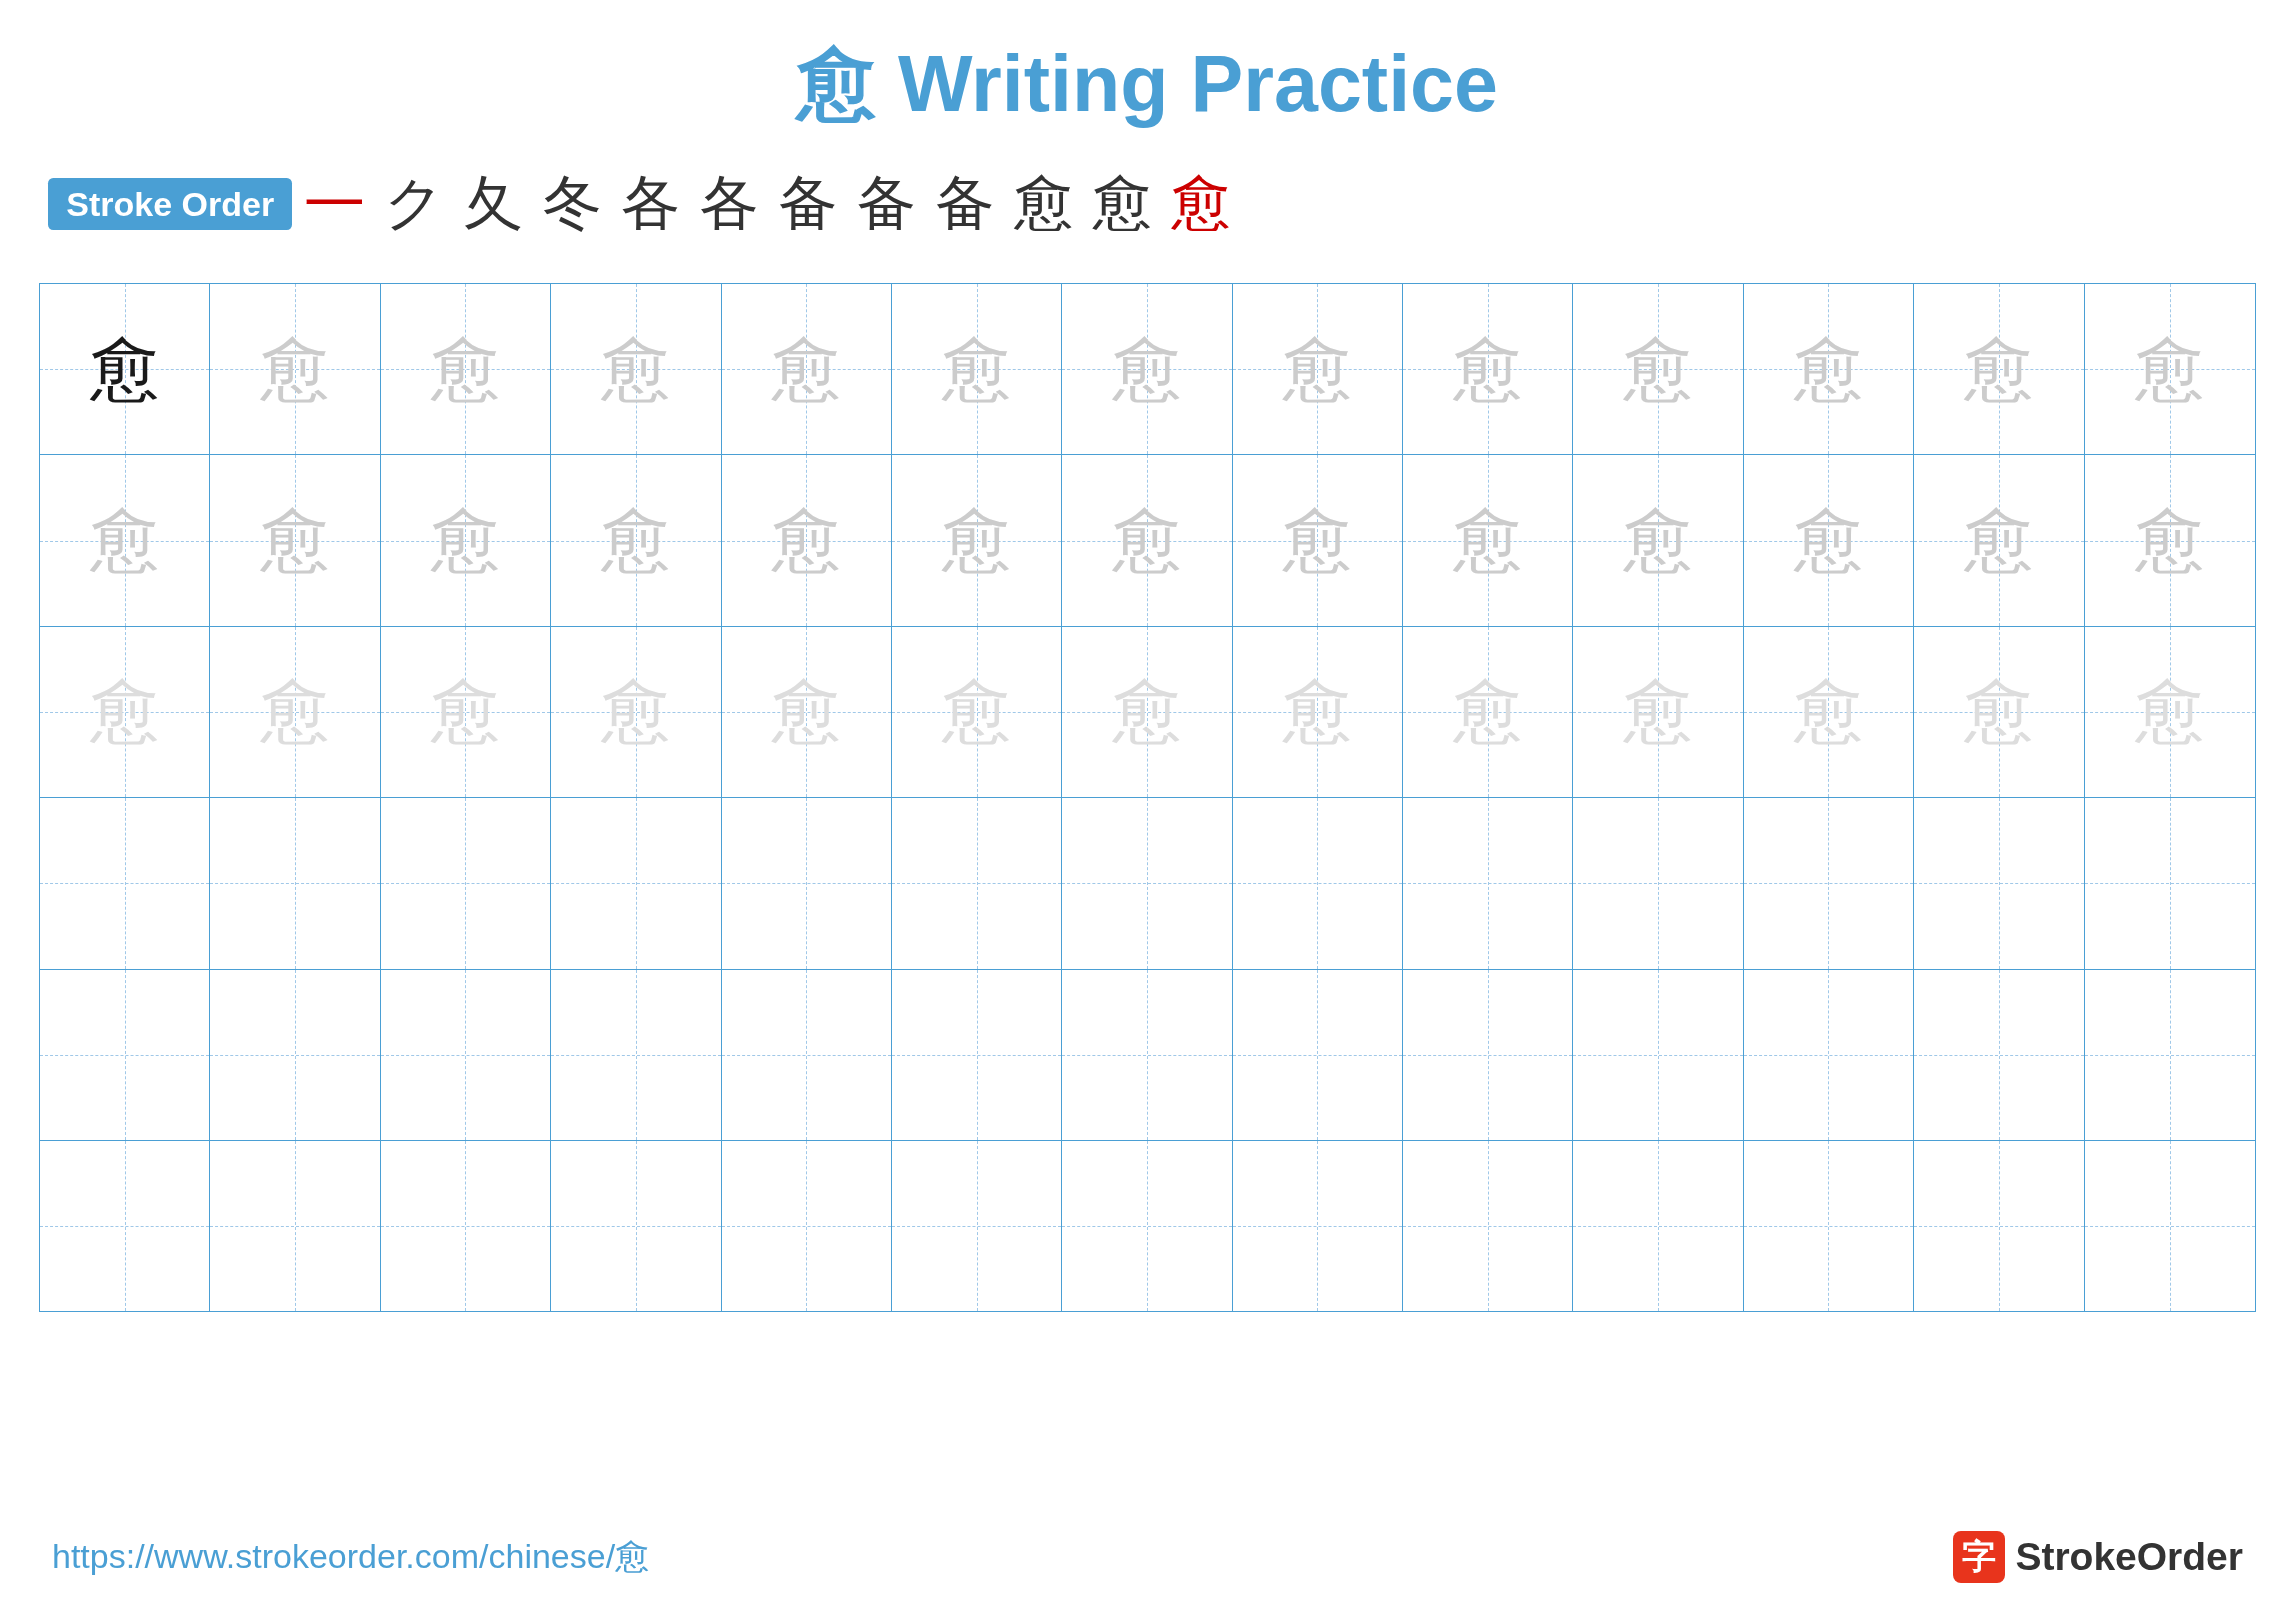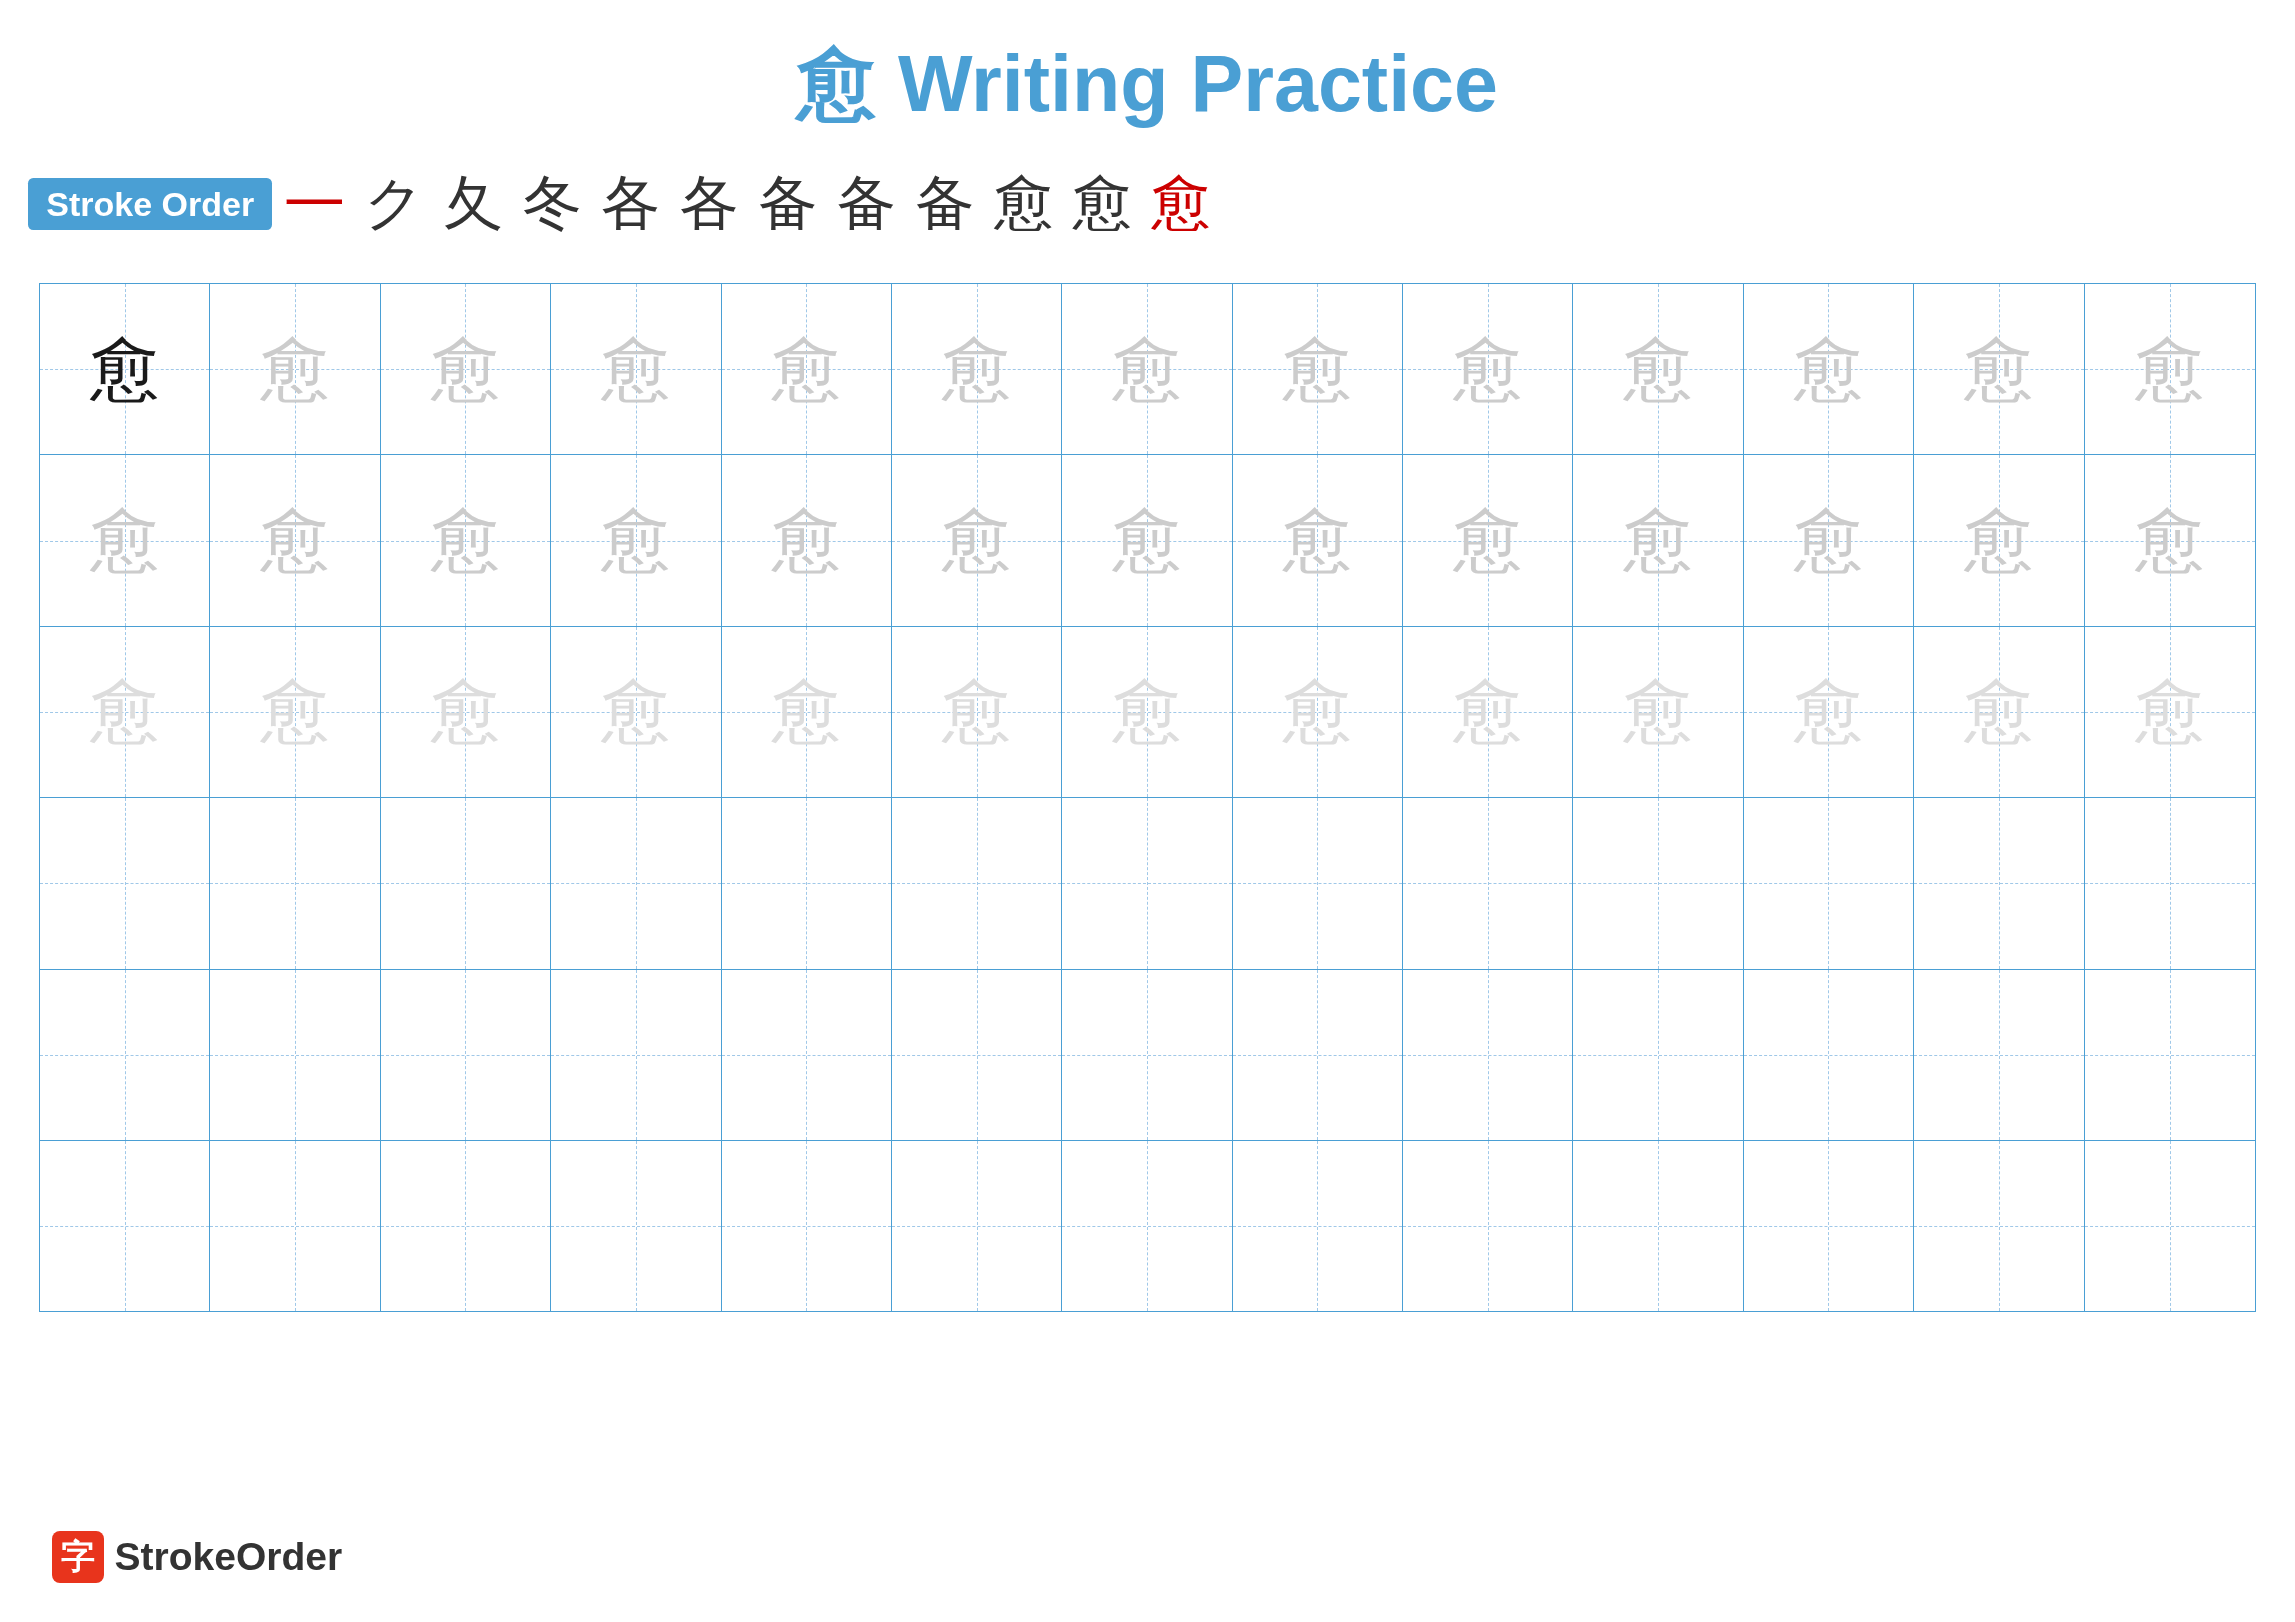--- a/index.html
+++ b/index.html
@@ -21,21 +21,21 @@
       color: #4A9FD4;
     }
     .title-char {
       color: #4A9FD4;
     }
 
     
     .stroke-order-row {
       display: flex;
       align-items: center;
-      padding: 26px 28px;
+      padding: 26px 48px;
       gap: 13px;
     }
     .stroke-order-badge {
       background: #4A9FD4;
       color: white;
       font-size: 34px;
       font-weight: bold;
       padding: 6.5px 18.3px;
       border-radius: 5.2px;
       white-space: nowrap;
@@ -342,20 +342,21 @@
       <div class="grid-cell"></div>
       <div class="grid-cell"></div>
       <div class="grid-cell"></div>
       <div class="grid-cell"></div>
       <div class="grid-cell"></div>
       <div class="grid-cell"></div>
     </div>
   </div>
 
 <div class="footer">
+  <div class="footer-url">https://www.strokeorder.com/chinese/愈</div>
   <div class="footer-logo">
     <div class="logo-icon">
       <span>字</span>
     </div>
     <span>StrokeOrder</span>
   </div>
 </div>
 
 
 </body></html>

